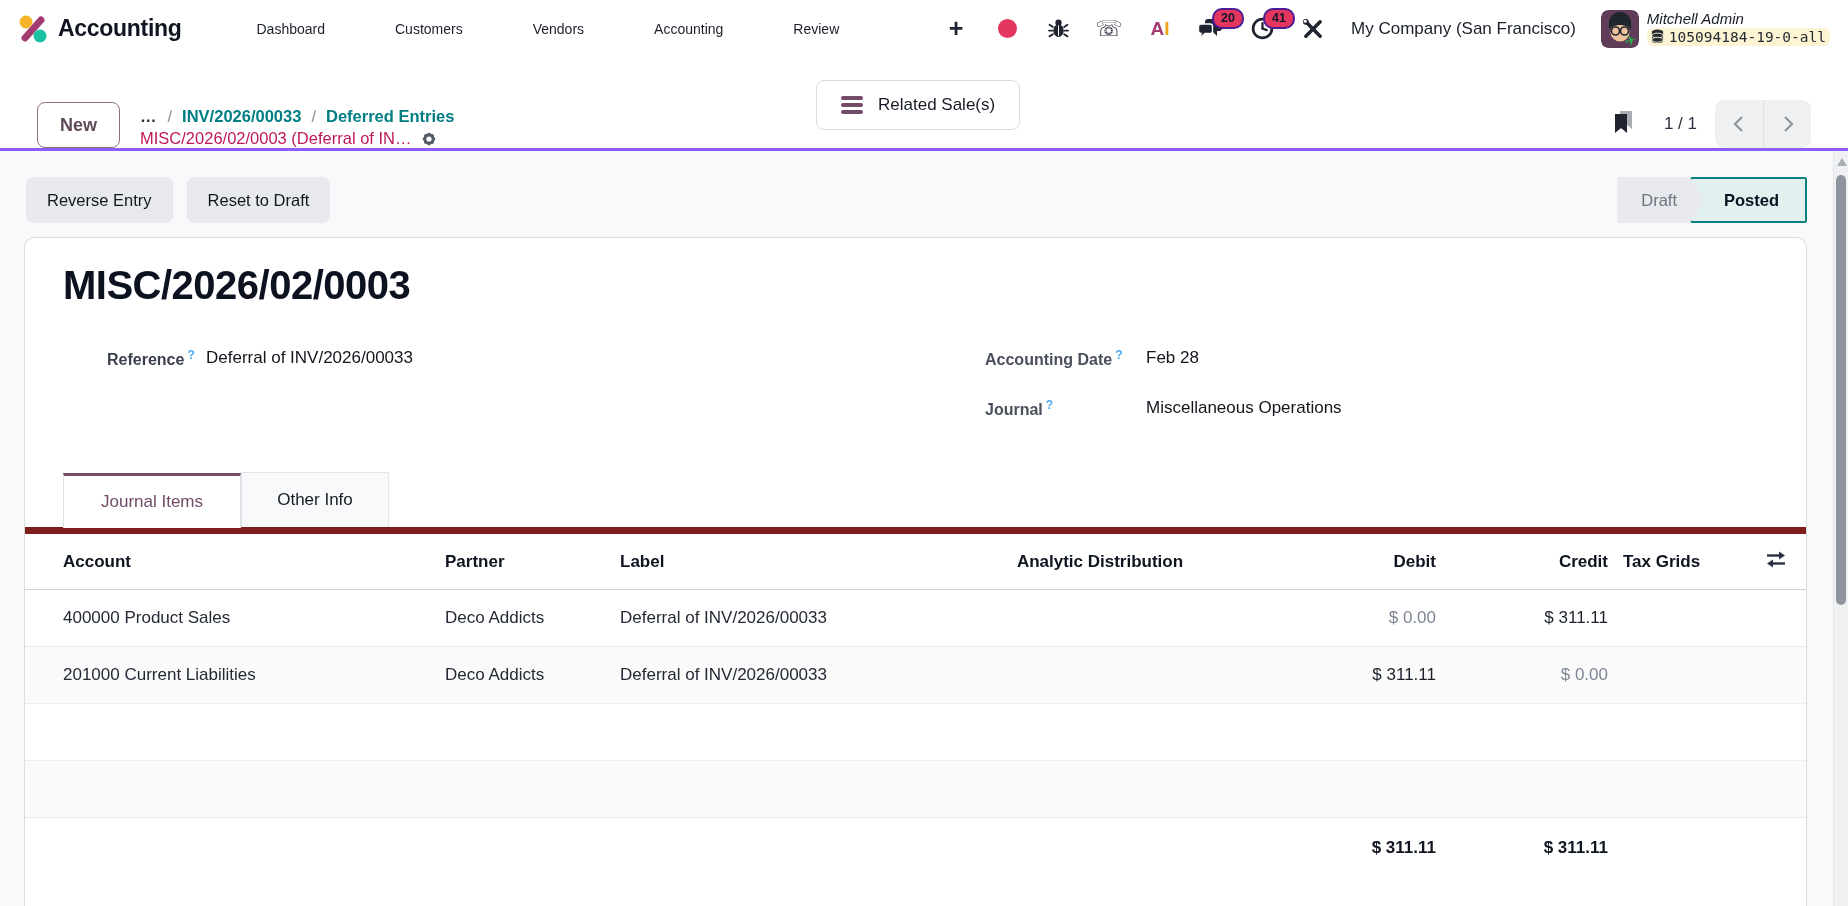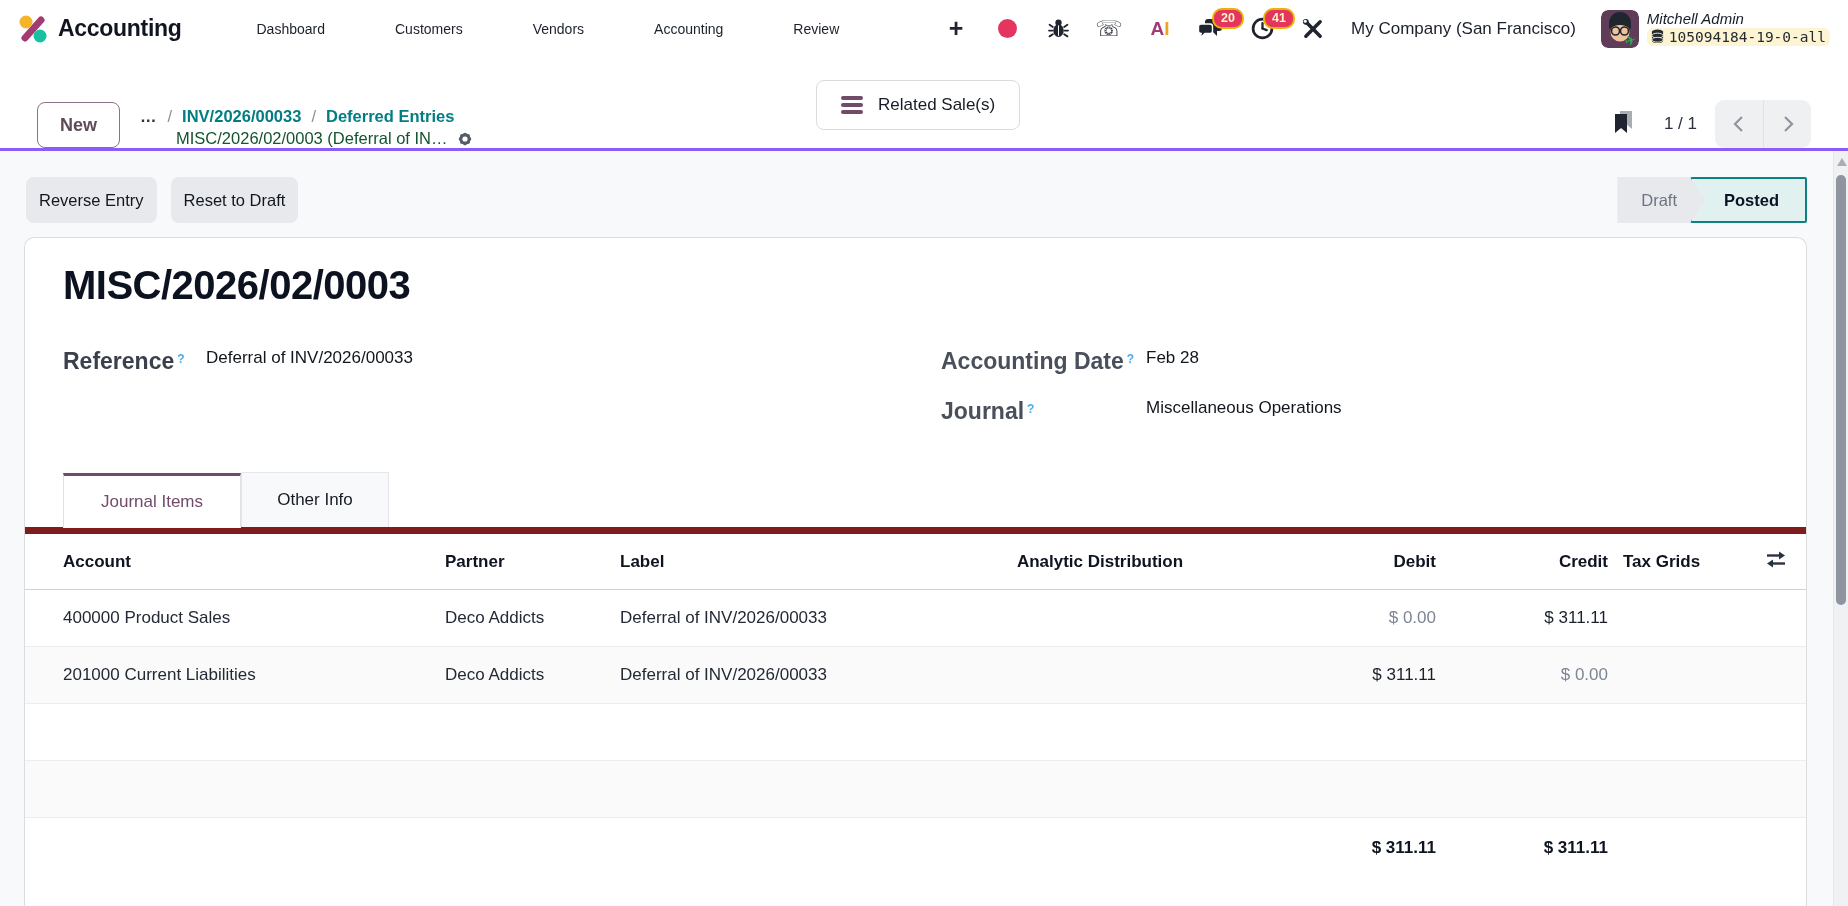--- a/index.html
+++ b/index.html
@@ -16,61 +16,61 @@
   .nav-item { font-size:14px; color:#1b202b; cursor:pointer;margin-left:33px; }
   .systray { margin-left:auto; display:flex; align-items:center; gap:25px; }
   .tray-icon { position:relative; display:flex; align-items:center; justify-content:center;
                width:26px; height:26px; cursor:pointer; }
   .plus-glyph { font-size:25px; font-weight:700; color:#1f2430; line-height:1; }
   .red-dot { width:19px; height:19px; border-radius:50%; background:#e4355f; }
   .phone-glyph { font-size:22px; color:#1f2430; line-height:1; }
   .ai-glyph { font-weight:800; font-size:19px; letter-spacing:0; }
   .ai-a { color:#a23b72; }
   .ai-i { color:#efA41d; }
-  .badge { position:absolute; top:-8px; left:14px; background:#e4355f; color:#fef9c3;
+  .badge { position:absolute; top:-8px; left:14px; background:#e4355f; color:#0f172a;
            font-size:12.5px; font-weight:700; padding:1px 7px; border-radius:10px;
-           border:2px solid #eab308; line-height:1.25; }
+           border:2px solid #4c1d95; line-height:1.25; }
   .company { font-size:17px; color:#1b202b; cursor:pointer; white-space:nowrap; }
   .user-block { display:flex; align-items:flex-start; gap:8px; cursor:pointer; }
   .avatar { width:38px; height:38px; border-radius:7px; overflow:hidden; position:relative; flex:0 0 auto; }
   .user-col { display:flex; flex-direction:column; gap:1px; }
   .user-name { font-size:15px; color:#171c26;font-style:italic; }
   .db-line { display:inline-flex; align-items:center; gap:5px; background:#fcf4d2;
              padding:1px 4px; border-radius:6px; }
   .db-text { font-family:"DejaVu Sans Mono", monospace; font-size:14.5px; color:#262b33; }
 
   
   .control-panel { position:absolute; top:57px; left:0; right:0; height:94px; background:#fff;
                    border-bottom:3px solid #8b5cf6; display:flex; align-items:flex-end; padding:0 37px; }
   .btn-new { height:46px; padding:0 22px; background:#fff; border:1px solid #8d7185; border-radius:8px;
              color:#5f4a59; font-size:18px; font-weight:700; cursor:pointer; }
   .crumbs { margin-left:20px; display:flex; flex-direction:column; gap:3px; }
   .crumb-line1 { display:flex; align-items:center; gap:10px; font-size:16.5px; }
   .crumb-ellipsis { color:#2a3140; font-weight:700; letter-spacing:1px; cursor:pointer; }
   .crumb-sep { color:#8a919c; }
   .crumb-link { color:#017E84; font-weight:600; cursor:pointer; text-decoration:none; }
-  .crumb-line2 { display:flex; align-items:center; gap:10px; font-size:16.5px; color:#14532d;margin-left:36px; }
+  .crumb-line2 { display:flex; align-items:center; gap:10px; font-size:16.5px; color:#be185d; }
   .btn-related { position:absolute; left:816px; top:23px; height:50px; padding:0 24px;
                  background:#fff; border:1px solid #d9dcdf; border-radius:8px; display:flex;
                  align-items:center; gap:15px; font-size:17px; color:#171c26; cursor:pointer; }
   .hamburger { display:flex; flex-direction:column; gap:3px; }
   .hamburger span { display:block; width:22px; height:4px; border-radius:2px; background:#714B67; }
   .cp-right { margin-left:auto; display:flex; align-items:center; }
   .bookmark-wrap { margin-right:30px; cursor:pointer; }
   .pager-text { font-size:17px; color:#2a3140; margin-right:18px; cursor:pointer; }
   .pager-btns { display:flex; border-radius:9px; overflow:hidden; background:#eef0f2; }
   .pager-btn { width:48px; height:48px; display:flex; align-items:center; justify-content:center;
                cursor:pointer; }
   .pager-btn + .pager-btn { border-left:1px solid #e0e2e5; }
 
   
   .content { position:absolute; top:151px; left:0; right:0; bottom:0; background:#f8f9fa; }
 
   .statusbar-left { position:absolute; left:26px; top:26px; display:flex; gap:14px; }
-  .btn-gray { height:46px; padding:0 13px; background:#e7e9ed; border:none; border-radius:8px;
+  .btn-gray { height:46px; padding:0 21px; background:#e7e9ed; border:none; border-radius:8px;
               font-size:16.5px; font-weight:500; color:#12171f; cursor:pointer;
               font-family:"Liberation Sans", sans-serif; }
   .stepper { position:absolute; right:41px; top:26px; display:flex; height:46px; }
   .state-draft { background:#e7e9ed; color:#6d7582; font-size:16.5px; display:flex; align-items:center;
                  padding:0 28px 0 24px; cursor:pointer; position:relative; z-index:2;
                  clip-path:polygon(0 0, calc(100% - 15px) 0, 100% 50%, calc(100% - 15px) 100%, 0 100%); }
   .state-posted { background:#e0f1f0; border:2px solid #0C8181; color:#0c1220; font-weight:700;
                   font-size:16.5px; display:flex; align-items:center; padding:0 26px 0 32px;
                   margin-left:-15px; border-radius:2px; cursor:pointer; }
 
@@ -85,21 +85,21 @@
 
   
   .sheet { position:absolute; left:24px; right:41px; top:86px; bottom:-20px; background:#fff;
            border:1px solid #dadde0; border-bottom:none; border-radius:10px 10px 0 0; }
   .sheet-title { margin:25px 0 0 38px; font-size:40px; font-weight:700; color:#0c1220;
                  letter-spacing:-0.5px; }
   .fields { position:relative; margin-top:40px; height:78px; }
   .field-group-left  { position:absolute; left:38px; top:0; }
   .field-group-right { position:absolute; left:916px; top:0; }
   .field-row { display:flex; align-items:flex-start; margin-bottom:24px; height:26px; }
-  .field-label { font-size:23px; font-weight:600; color:#49505c; }
+  .field-label { font-size:16px; font-weight:600; color:#49505c;margin-left:44px; }
   .field-label.strong { font-weight:700; color:#3a414d; }
   .lbl-left  { width:143px; }
   .lbl-right { width:205px; }
   .help-q { font-size:12px; font-weight:700; color:#4aa9e8; vertical-align:super; margin-left:3px; }
   .field-value { font-size:17px; color:#12161d; }
 
   
   .tabs { display:flex; padding-left:38px; margin-top:46px; border-bottom:7px solid #7f1d1d;
           align-items:flex-end; }
   .tab { height:55px; display:flex; align-items:center; justify-content:center; font-size:17px;

